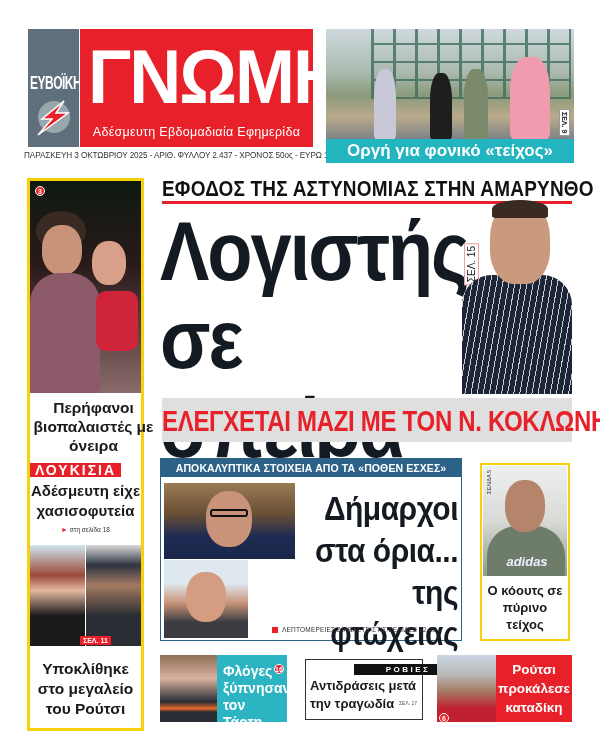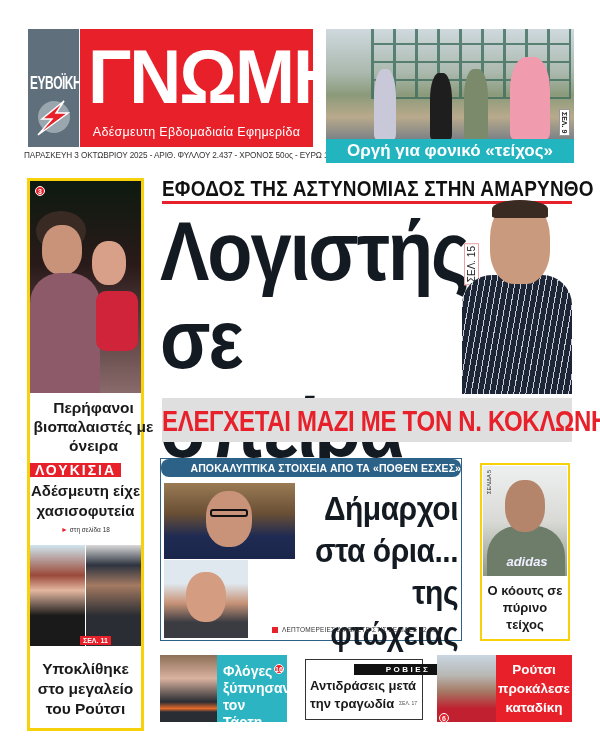--- a/index.html
+++ b/index.html
@@ -46,21 +46,21 @@
   .page-ref { left: 30px; top: 526px; width: 111px; text-align: center; font-size: 6.5px; color: #333; }
   .page-ref .arrow { color: #e8202a; font-size: 7px; }
   .photo-pair { left: 30px; top: 545px; width: 111px; height: 101px; overflow: hidden; }
   .photo-pair .p1 { position: absolute; left: 0; top: 0; width: 55px; height: 101px; background: linear-gradient(180deg, #cfe6ee 0%, #9a4a3a 30%, #e4b7a0 45%, #1a1a1a 70%); }
   .photo-pair .p2 { position: absolute; left: 56px; top: 0; width: 55px; height: 101px; background: linear-gradient(180deg, #d9d9d9 0%, #2e3440 20%, #a47a62 40%, #2a2d33 70%); }
   .sel11 { left: 80px; top: 636px; background: #e8202a; color: #fff; font-size: 7px; font-weight: bold; padding: 0 3px; line-height: 9px; }
   .left-h3 { left: 30px; top: 659px; width: 111px; text-align: center; font-weight: bold; font-size: 15.5px; line-height: 20px; color: #1a1a1a; }
 
   
   .muni-box { left: 160px; top: 458px; width: 302px; height: 183px; border: 1.5px solid #2c6288; background: #fff; }
-  .muni-kicker { left: 161px; top: 459px; width: 300px; height: 18px; background: #2c6288; color: #fff; font-weight: bold; font-size: 10.5px; line-height: 18px; text-align: right; white-space: nowrap; letter-spacing: 0.1px; border-radius: 8px; }
+  .muni-kicker { left: 161px; top: 459px; width: 300px; height: 18px; background: #2c6288; color: #fff; font-weight: bold; font-size: 10.5px; line-height: 18px; text-align: center; white-space: nowrap; letter-spacing: 0.1px; }
   .muni-photo1 { left: 164px; top: 483px; width: 131px; height: 76px; background: linear-gradient(180deg, #9a7b55 0%, #6a4f35 40%, #1f2b52 70%, #1a254a 100%); overflow: hidden; }
   .muni-photo2 { left: 164px; top: 560px; width: 84px; height: 78px; background: linear-gradient(180deg, #dfe8ef 0%, #dfe8ef 30%, #c89478 55%, #3a3c42 80%); overflow: hidden; }
   .muni-head { left: 280px; top: 488px; width: 178px; text-align: right; font-weight: bold; font-size: 30px; line-height: 38px; color: #141a22; letter-spacing: -0.5px; transform: scaleY(1.1); transform-origin: right top; }
   .muni-ref { left: 272px; top: 626px; width: 185px; font-size: 6.5px; color: #333; white-space: nowrap; letter-spacing: 0.2px; }
   .muni-ref .sq { display: inline-block; width: 6px; height: 6px; background: #e8202a; margin-right: 4px; vertical-align: middle; }
 
   
   .coach-box { left: 480px; top: 463px; width: 90px; height: 178px; border: 2.5px solid #f6d10c; background: #fff; }
   .coach-photo { left: 483px; top: 466px; width: 84px; height: 110px; overflow: hidden; background: linear-gradient(180deg, #eef0f0 0%, #d9dad6 50%, #8f9a88 100%); }
   .coach-photo .face { position: absolute; left: 22px; top: 14px; width: 40px; height: 52px; background: #b4856a; border-radius: 45%; }

